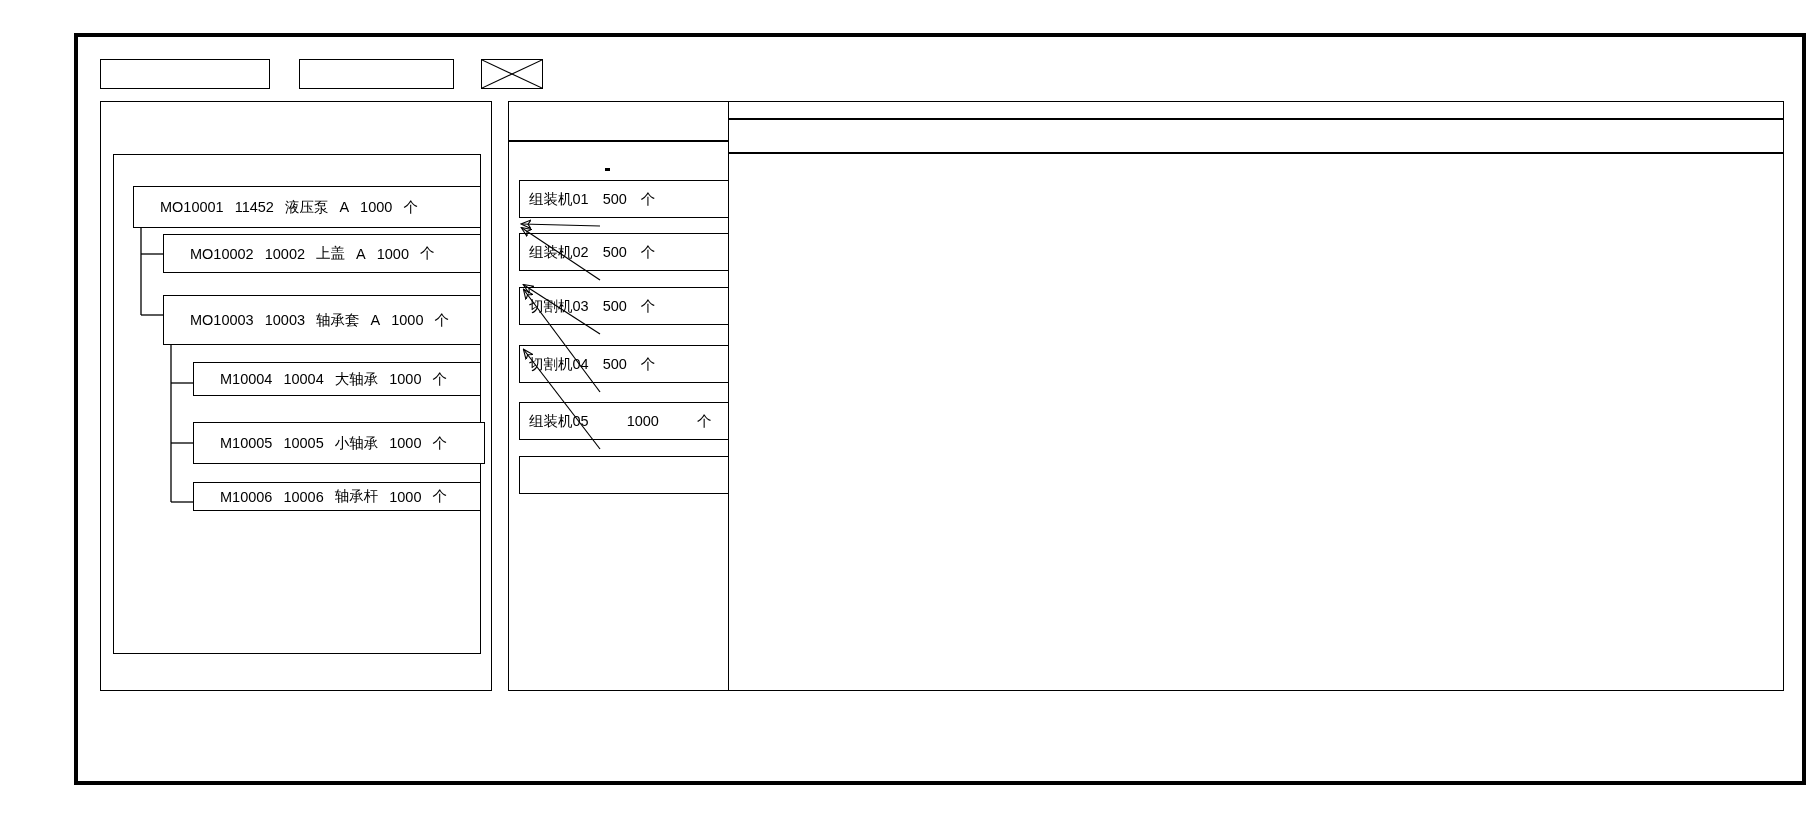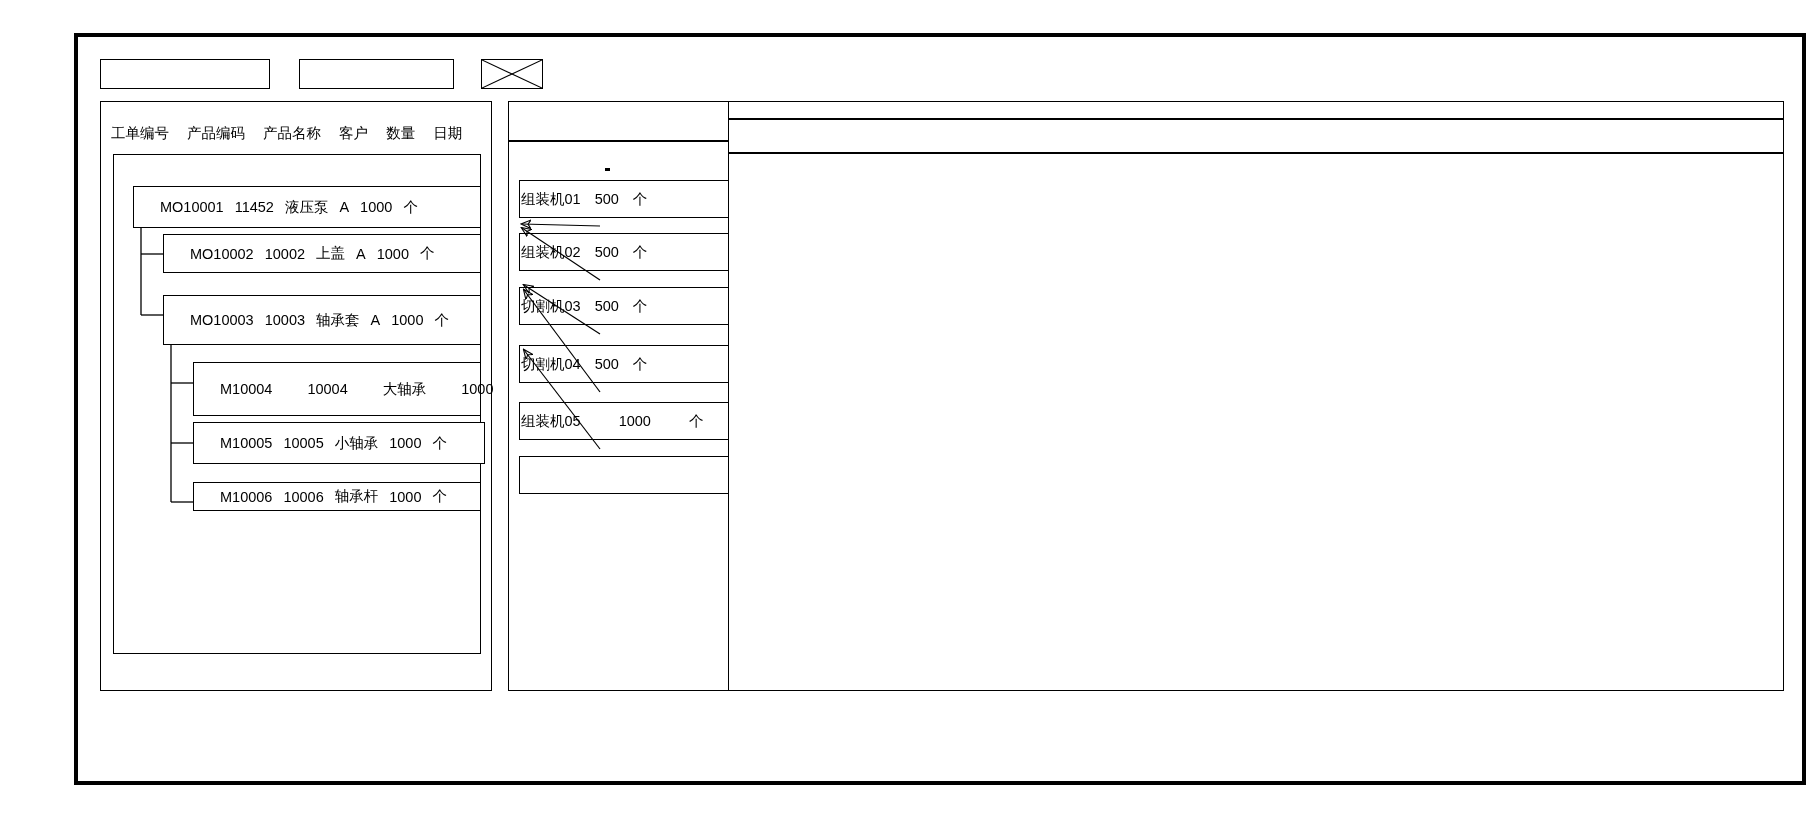--- a/index.html
+++ b/index.html
@@ -85,21 +85,21 @@
     position: absolute; left: 96px; top: 66px;
     width: 5px; height: 3px; background: #000;
   }
   .machine {
     position: absolute; left: 10px;
     width: 236px; height: 38px;
     border: 1.5px solid #000; background: #fff;
     display: flex; align-items: center;
     font-size: 14.5px; color: #000;
     white-space: nowrap;
-    padding-left: 1px;
+    padding-left: 9px;
   }
   .machine .cell { margin-right: 14px; }
 
   
   .right-head-top {
     position: absolute; left: 0; top: 16px;
     width: 100%; height: 1.5px; background: #000;
   }
   .right-head-bot {
     position: absolute; left: 0; top: 50px;
@@ -126,28 +126,20 @@
       <div class="tb-box tb-xbox">
         <svg viewBox="0 0 62 30" preserveAspectRatio="none" aria-hidden="true">
           <line x1="0" y1="0" x2="62" y2="30" stroke="#000" stroke-width="1.2"></line>
           <line x1="62" y1="0" x2="0" y2="30" stroke="#000" stroke-width="1.2"></line>
         </svg>
       </div>
     </div>
 
     <div class="panel panel-left">
 
-      <div class="col-headers">
-        <span>工单编号</span>
-        <span>产品编码</span>
-        <span>产品名称</span>
-        <span>客户</span>
-        <span>数量</span>
-        <span>日期</span>
-      </div>
 
       <div class="tree-box"></div>
 
       <svg class="tree-lines" viewBox="0 0 392 590">
 
         <line x1="40" y1="110" x2="40" y2="213" stroke="#000" stroke-width="1.3"></line>
 
         <line x1="40" y1="152" x2="62" y2="152" stroke="#000" stroke-width="1.3"></line>
 
         <line x1="40" y1="213" x2="62" y2="213" stroke="#000" stroke-width="1.3"></line>
@@ -179,21 +171,21 @@
 
       <div class="node" style="left:62px; top:193px; width:318px; height:50px;">
         <span class="cell">MO10003</span>
         <span class="cell">10003</span>
         <span class="cell">轴承套</span>
         <span class="cell">A</span>
         <span class="cell">1000</span>
         <span class="cell">个</span>
       </div>
 
-      <div class="node" style="left:92px; top:260px; width:288px; height:54px;gap:24px;">
+      <div class="node" style="left:92px; top:260px; width:288px; height:34px;">
         <span class="cell">M10004</span>
         <span class="cell">10004</span>
         <span class="cell">大轴承</span>
         <span class="cell">1000</span>
         <span class="cell">个</span>
       </div>
 
       <div class="node" style="left:92px; top:320px; width:292px; height:42px;">
         <span class="cell">M10005</span>
         <span class="cell">10005</span>

